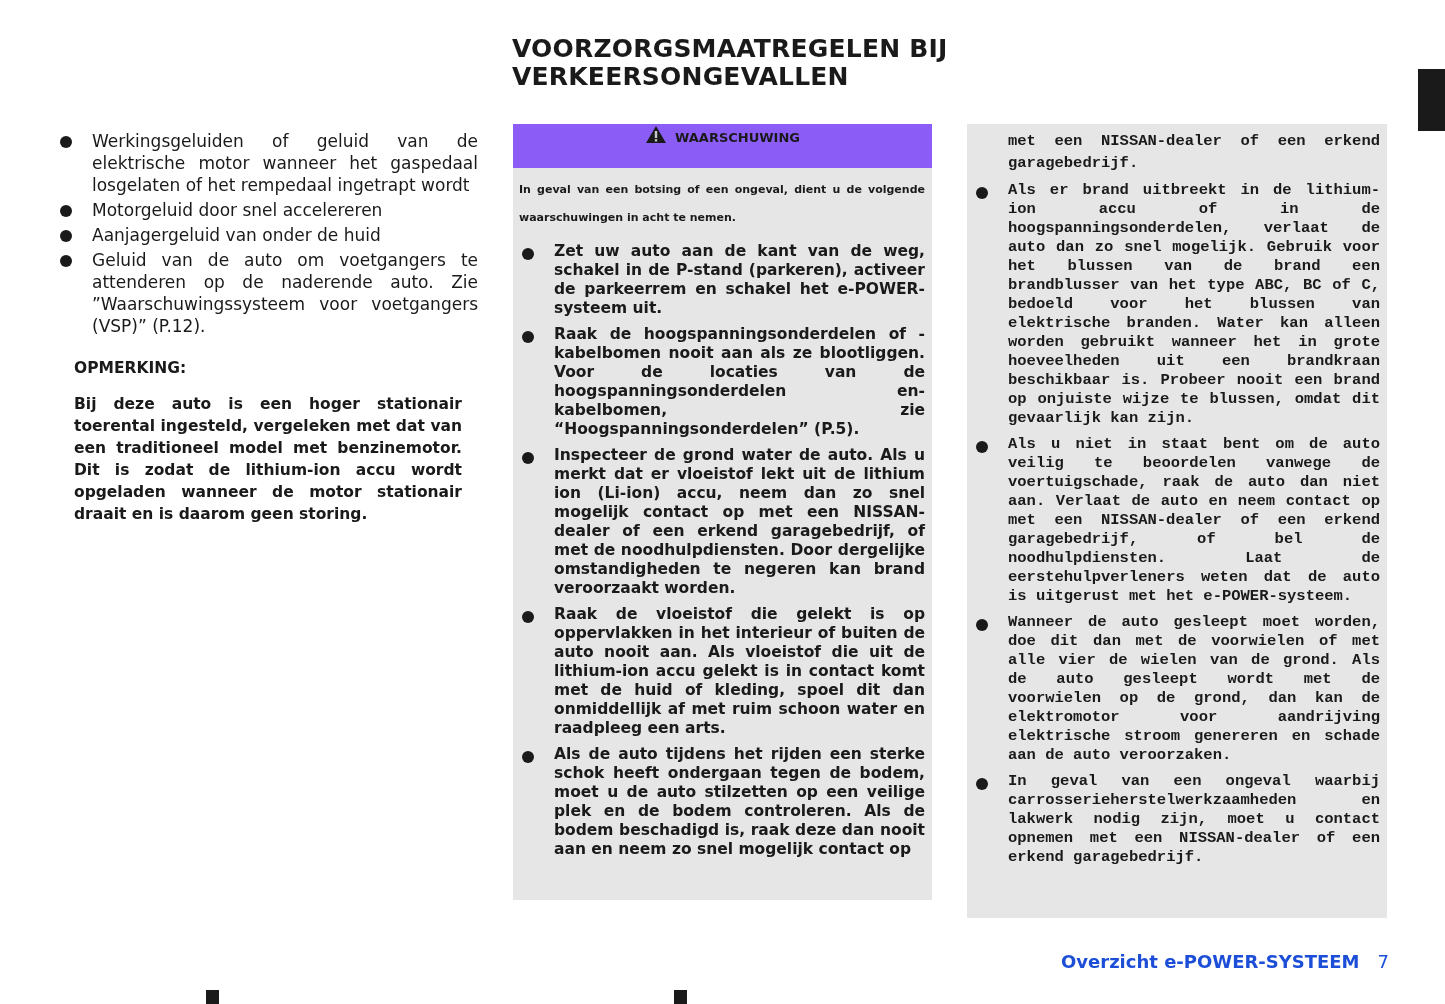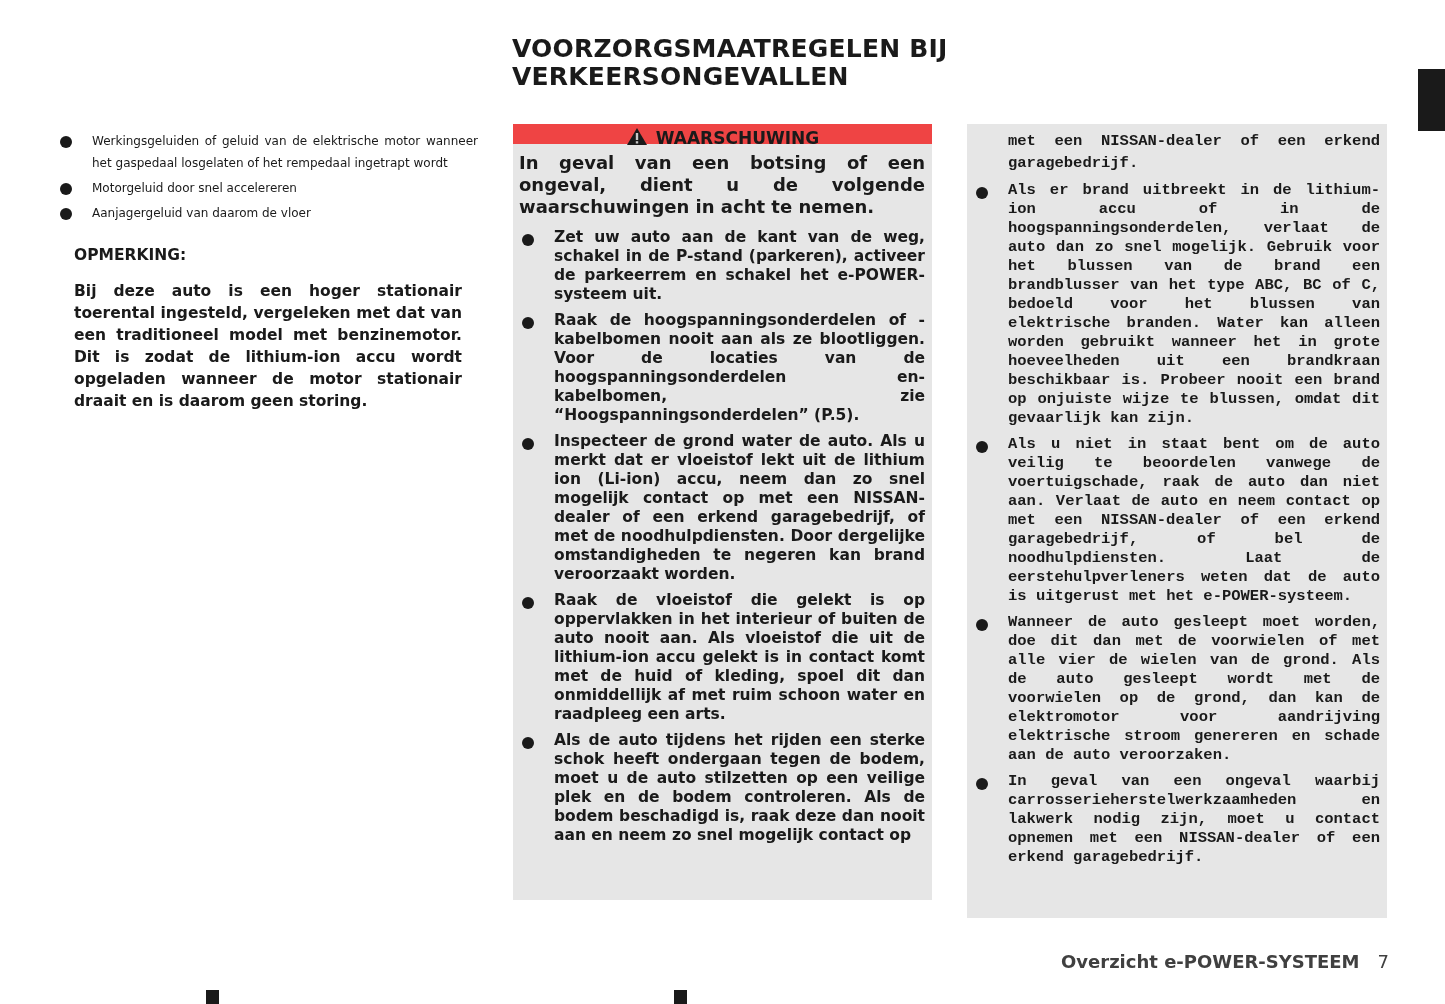--- a/index.html
+++ b/index.html
@@ -19,79 +19,80 @@
     position: absolute; left: 1418px; top: 69px; width: 27px; height: 62px;
     background: #1a1a1a;
   }
   .crop-mark { position: absolute; top: 990px; width: 13px; height: 14px; background: #1a1a1a; }
 
   
   .col-left { position: absolute; left: 58px; top: 130px; width: 420px; }
   .bullets { list-style: none; margin: 0; padding: 0; }
   .bullets li {
     position: relative; padding-left: 34px;
-    font-size: 12px; line-height: 22px; text-align: justify; color: #1a1a1a;
+    font-size: 17px; line-height: 22px; text-align: justify; color: #1a1a1a;
     margin-bottom: 3px;
   }
   .bullet-dot {
     position: absolute; left: 2px; top: 6px; width: 12px; height: 12px;
     border-radius: 50%; background: #1a1a1a;
   }
   .note-head { font-weight: bold; font-size: 15.5px; margin: 22px 0 8px 16px; }
   .note-body { font-weight: bold; font-size: 15.5px; line-height: 22px; text-align: justify; margin: 16px; }
 
   
   .warn-box {
     position: absolute; left: 513px; top: 124px; width: 419px; height: 776px;
     background: #e6e6e6; overflow: hidden;
   }
   .warn-header {
-    height: 20px; background: #ef4444; text-align: center;
-    font-weight: bold; font-size: 17px; line-height: 28px; color: #1a1a1a;
+    height: 44px; background: #8b5cf6; text-align: center;
+    font-weight: bold; font-size: 13px; line-height: 28px; color: #1a1a1a;
   }
   .warn-header svg { vertical-align: -2px; margin-right: 8px; }
   .warn-body { padding: 8px 7px 0 6px; }
   .warn-intro {
-    font-weight: bold; font-size: 18px; line-height: 22px; text-align: justify; margin: 0 0 10px 0;
+    font-weight: bold; font-size: 11px; line-height: 28px; text-align: justify; margin: 0 0 10px 0;
   }
   .wbullets { list-style: none; margin: 0; padding: 0; }
   .wbullets li {
     position: relative; padding-left: 35px; font-weight: bold;
     font-size: 15.5px; line-height: 19px; text-align: justify; margin-bottom: 7px;
   }
   .wbullets li .bullet-dot { left: 3px; top: 6px; }
 
   .warn-box-right {
     position: absolute; left: 967px; top: 124px; width: 420px; height: 794px;
     background: #e6e6e6; overflow: hidden; font-family: Liberation Mono, monospace;
   }
   .warn-box-right .warn-body { padding: 6px 7px 0 6px; }
   .cont-text { padding-left: 35px; font-weight: bold; font-size: 15.5px; line-height: 22px; text-align: justify; margin: 0 0 7px 0; }
 
   .footer {
     position: absolute; right: 56px; top: 951px;
-    font-size: 18px; font-weight: bold; color: #404040; white-space: nowrap;
+    font-size: 18px; font-weight: bold; color: #1d4ed8; white-space: nowrap;
   }
   .footer .page-num { font-weight: normal; margin-left: 18px; }
 </style>
 </head>
 <body>
 
 <h1 class="page-title">
   <span>VOORZORGSMAATREGELEN BIJ</span>
   <span>VERKEERSONGEVALLEN</span>
 </h1>
 
 <div class="thumb-tab"></div>
 
 <div class="col-left">
   <ul class="bullets">
     <li><span class="bullet-dot"></span><span>Werkingsgeluiden of geluid van de elektrische motor wanneer het gaspedaal losgelaten of het rempedaal ingetrapt wordt</span></li>
     <li><span class="bullet-dot"></span><span>Motorgeluid door snel accelereren</span></li>
-    <li><span class="bullet-dot"></span><span>Aanjagergeluid van daarom de vloer</span></li>
+    <li><span class="bullet-dot"></span><span>Aanjagergeluid van onder de huid</span></li>
+    <li><span class="bullet-dot"></span><span>Geluid van de auto om voetgangers te attenderen op de naderende auto. Zie ”Waarschuwingssysteem voor voetgangers (VSP)” (P.12).</span></li>
   </ul>
   <div class="note-head">OPMERKING:</div>
   <p class="note-body">Bij deze auto is een hoger stationair toerental ingesteld, vergeleken met dat van een traditioneel model met benzinemotor. Dit is zodat de lithium-ion accu wordt opgeladen wanneer de motor stationair draait en is daarom geen storing.</p>
 </div>
 
 <div class="warn-box">
   <div class="warn-header">
     <svg width="22" height="19" viewBox="0 0 22 19">
       <path d="M11 1 L21 18 L1 18 Z" fill="#1a1a1a"></path>
       <rect x="9.8" y="6" width="2.4" height="7" fill="#c8c8c8"></rect>

